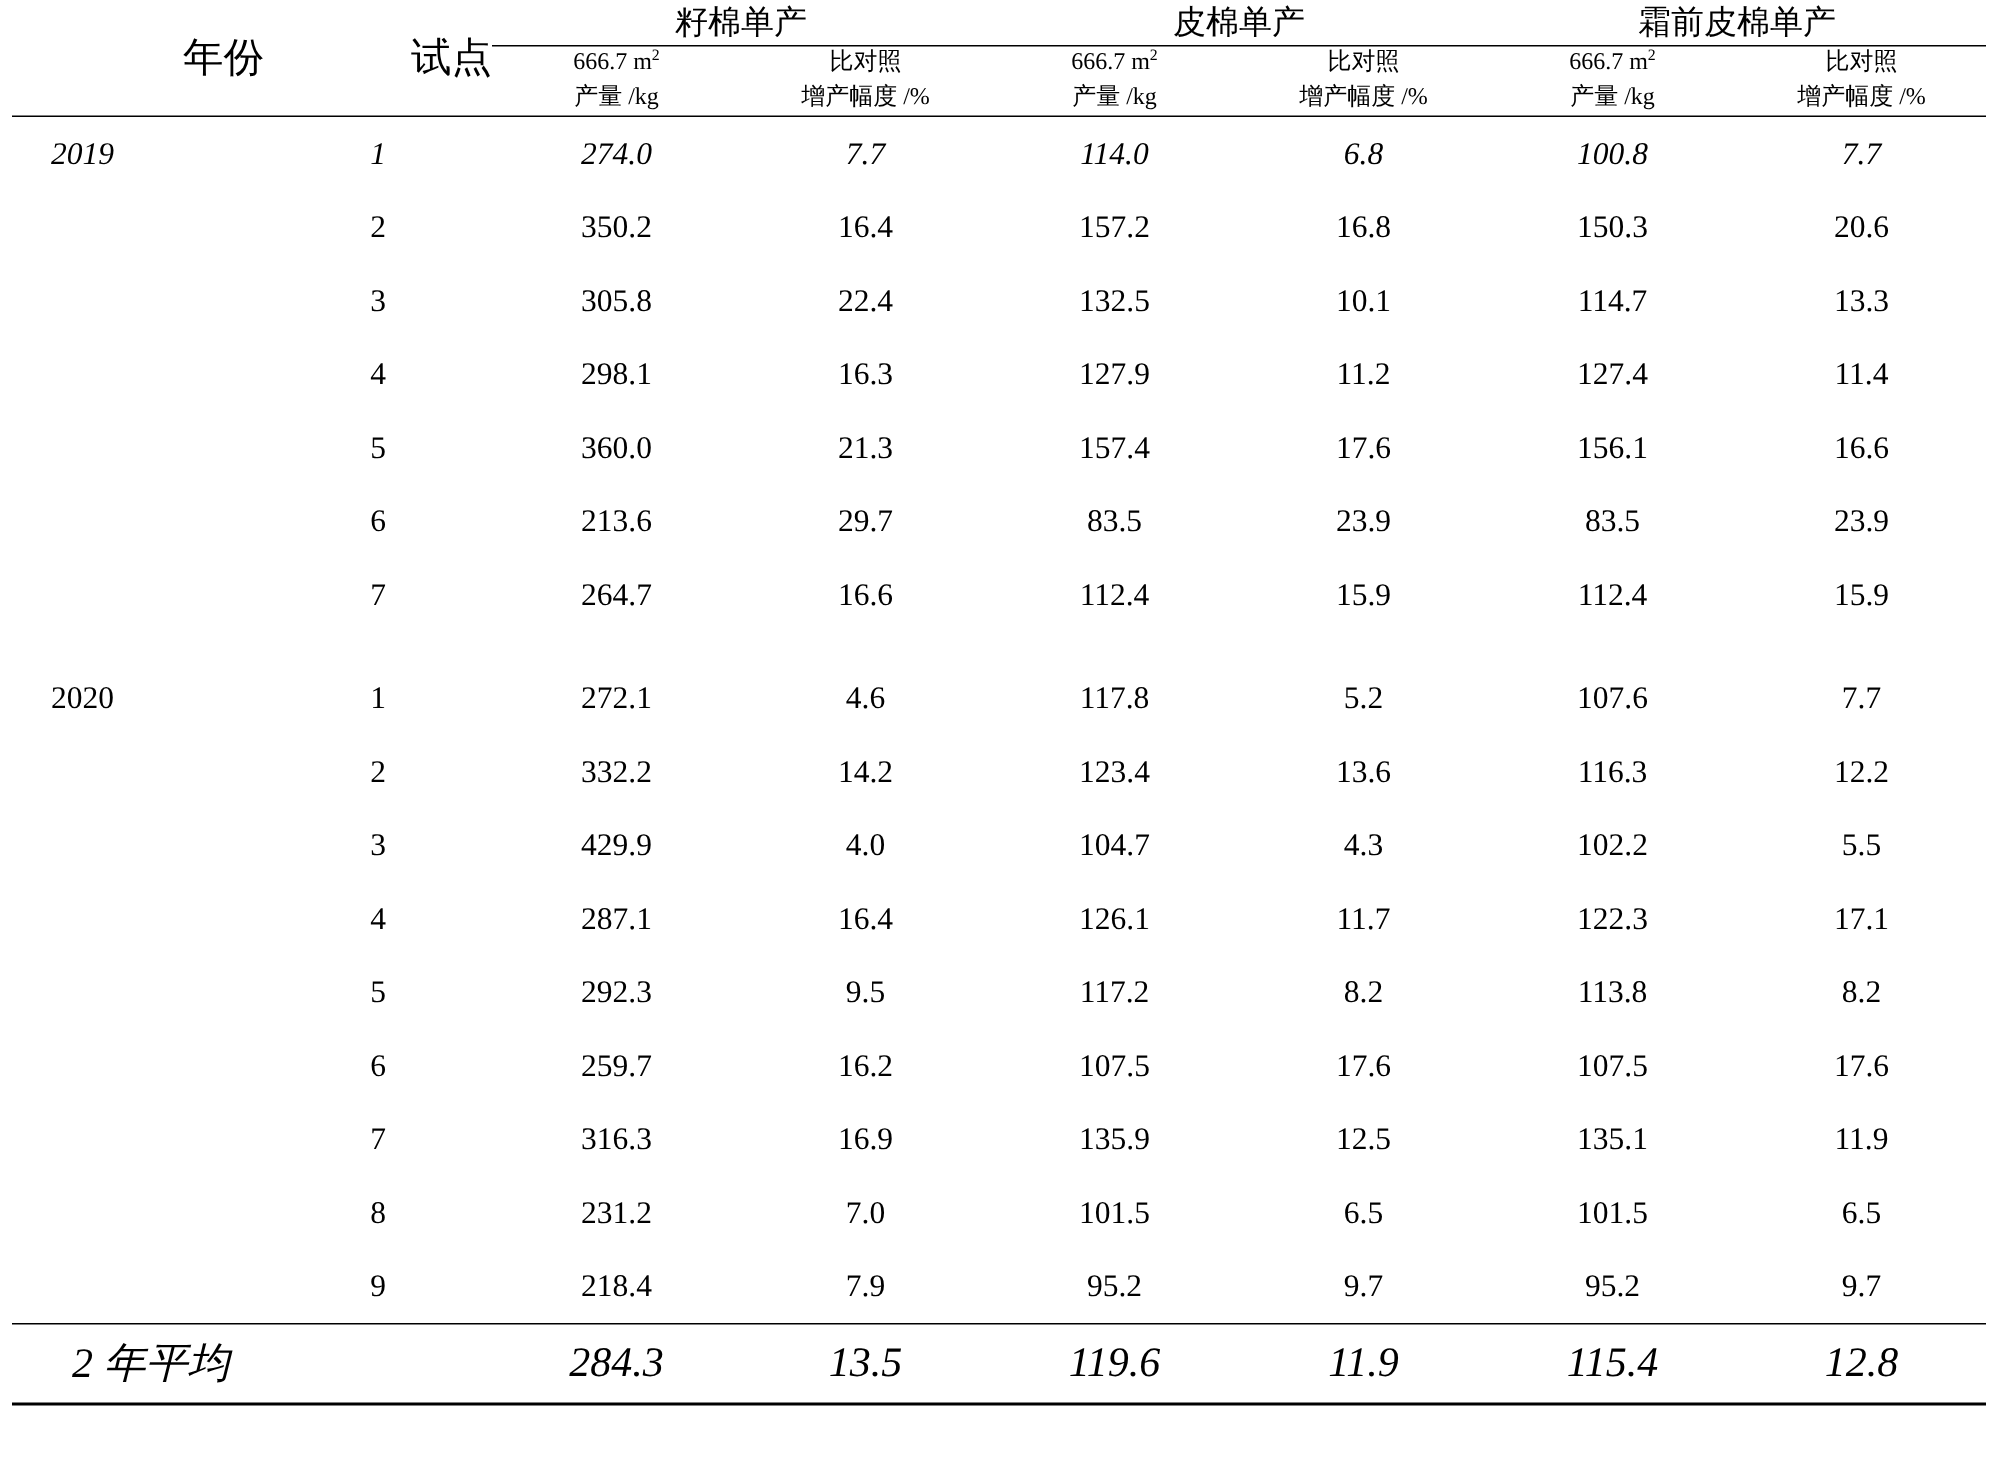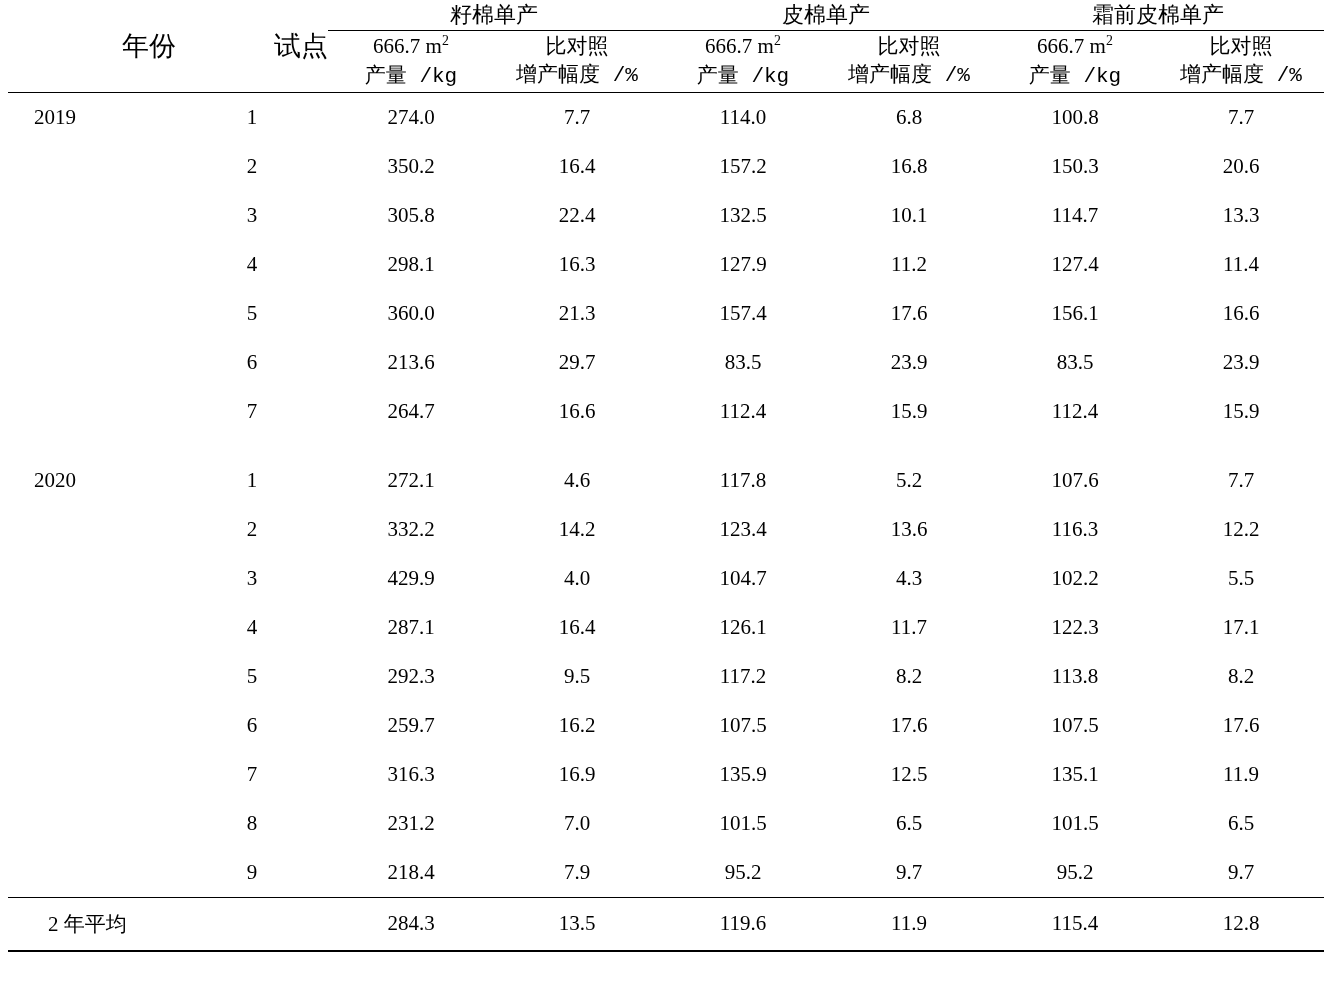--- a/index.html
+++ b/index.html
@@ -43,48 +43,48 @@
     text-align: center;
     font-size: 22px;
     padding: 10px 0 6px 0;
   }
   .grp-rule {
     border-bottom: 1.6px solid #000;
   }
 
   .sub-cell {
     text-align: center;
-    font-size: 21px;
+    font-size: 16px;
     line-height: 1.42;
     padding: 6px 0 10px 0;
   }
-  .sub-cell .l2 { display: block; font-family: Liberation Mono, monospace; }
+  .sub-cell .l2 { display: block; }
   sup { font-size: 0.66em; vertical-align: super; }
-  .mid-rule td { border-top: 1.6px solid #000; }
+  .mid-rule td { border-top: 1.6px solid #000; font-style: italic; }
   .bot-rule td { border-top: 2.2px solid #000; }
 
   tr.data-row td {
     height: 49px;
     text-align: center;
     font-size: 21px;
   }
   tr.data-row td.year-col {
     text-align: left;
     padding-left: 26px;
   }
   tr.data-row td.site-col {
     text-align: center;
   }
   tr.gap-row td {
     height: 20px;
   }
   tr.avg-row td {
     height: 52px;
     text-align: center;
-    font-size: 21px;
+    font-size: 28px;
   }
   tr.avg-row td.avg-label {
     text-align: left;
     padding-left: 40px;
   }
   .hdr-left-label {
     text-align: right;
     font-size: 27px;
     vertical-align: middle;
   }

